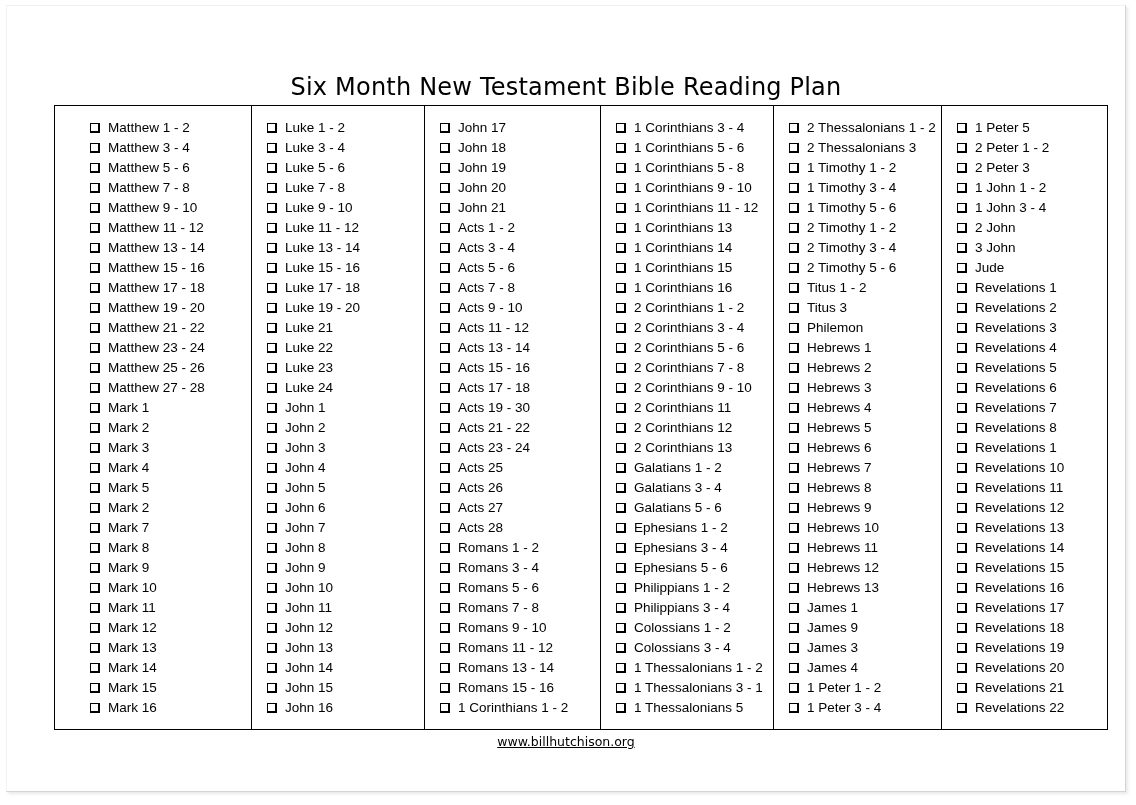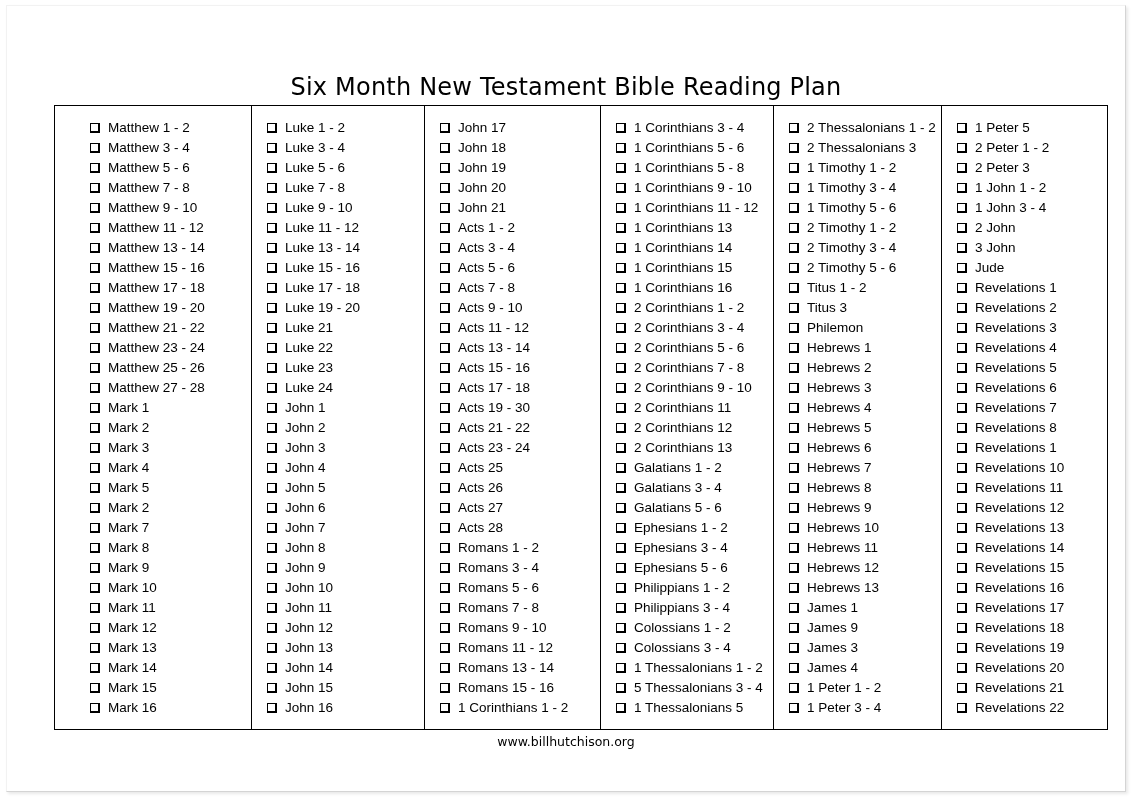--- a/index.html
+++ b/index.html
@@ -91,20 +91,21 @@
   }
   #footer-url {
     position: absolute;
     top: 728px;
     left: 0;
     width: 100%;
     text-align: center;
     font-size: 12.5px;
     color: #000000;
     font-family: "DejaVu Sans", sans-serif;
+    text-decoration: underline;
   }
 </style>
 </head>
 <body>
 
 <div id="page">
 
   <h1 id="doc-title">Six Month New Testament Bible Reading Plan</h1>
 
   <div id="plan-table-wrap">
@@ -592,21 +593,21 @@
                 <li class="entry">
                   <span class="chk"></span>
                   <span class="entry-label">Colossians 3 - 4</span>
                 </li>
                 <li class="entry">
                   <span class="chk"></span>
                   <span class="entry-label">1 Thessalonians 1 - 2</span>
                 </li>
                 <li class="entry">
                   <span class="chk"></span>
-                  <span class="entry-label">5 Thessalonians 3 - 4</span>
+                  <span class="entry-label">1 Thessalonians 3 - 1</span>
                 </li>
                 <li class="entry">
                   <span class="chk"></span>
                   <span class="entry-label">1 Thessalonians 5</span>
                 </li>
               </ul>
           </td>
           <td class="col" style="width:167px;">
             <ul class="col-list">
                 <li class="entry">

